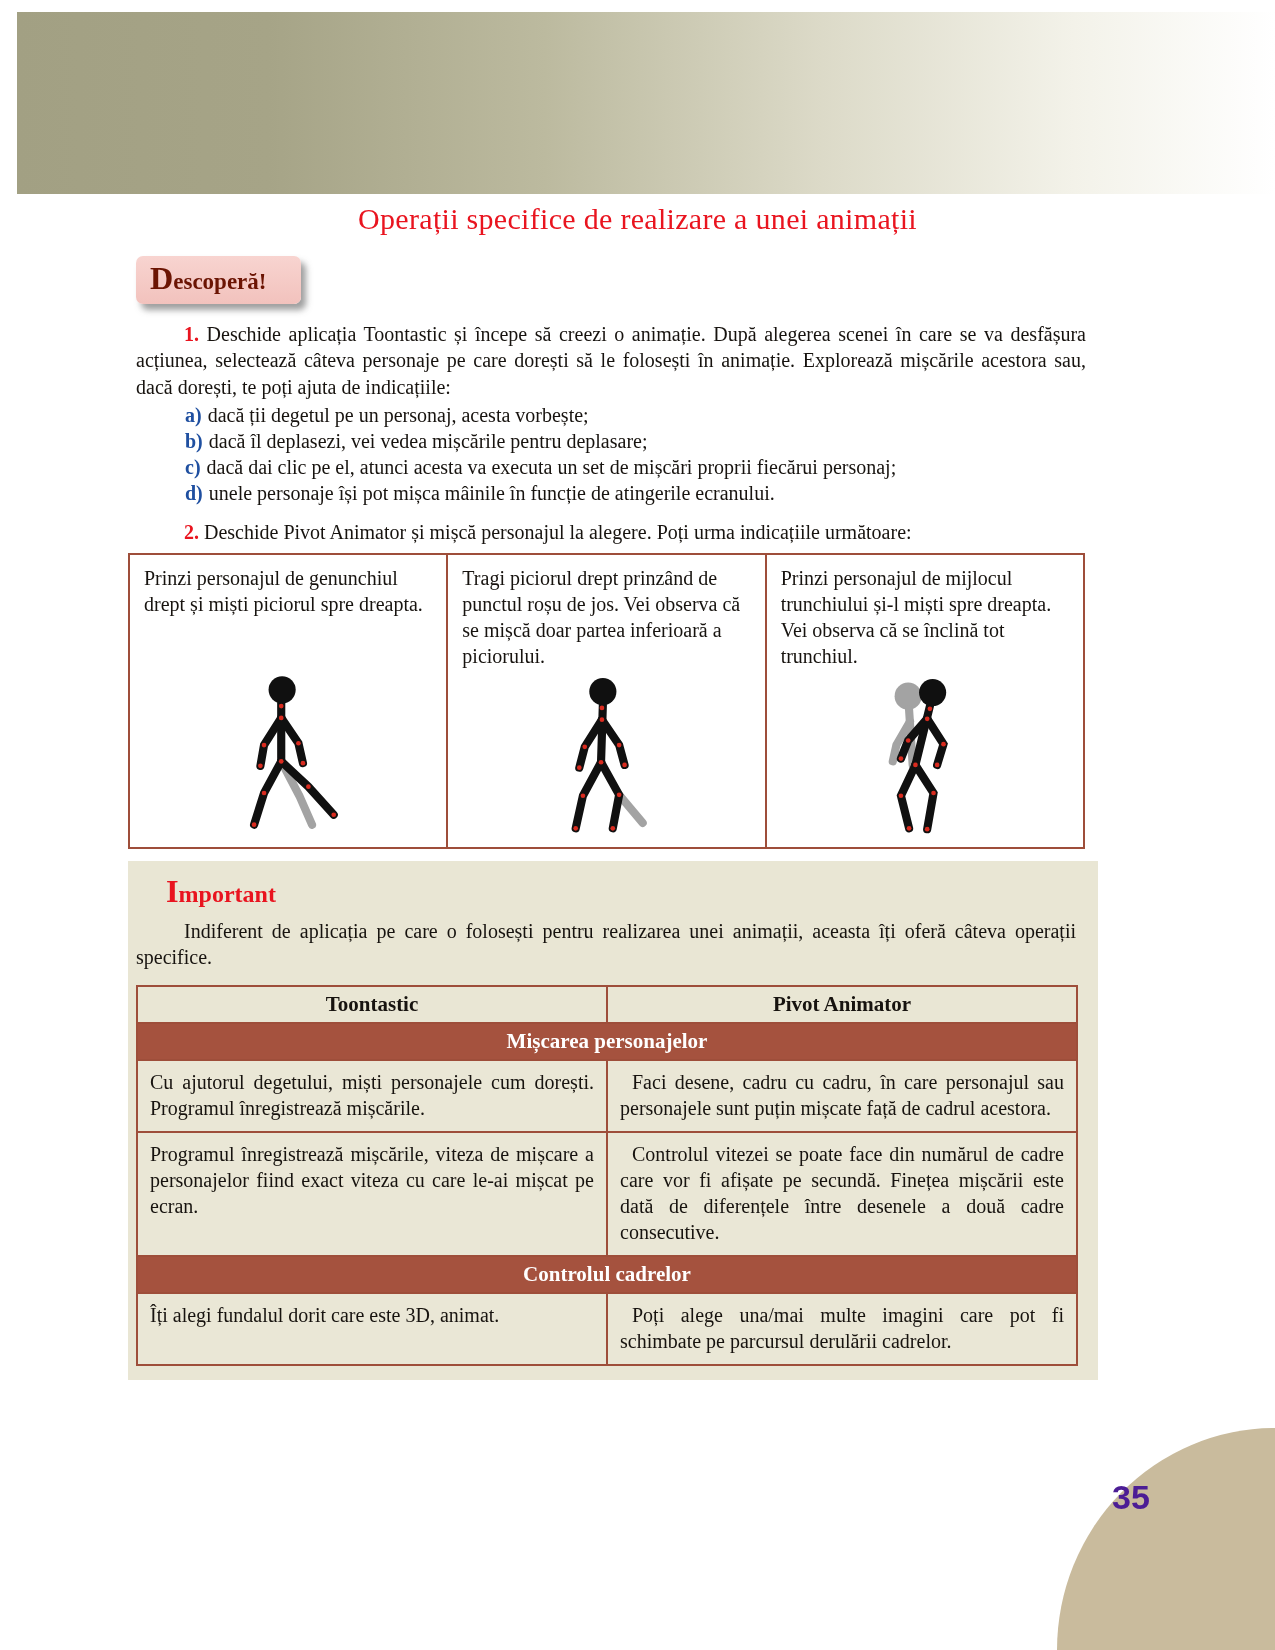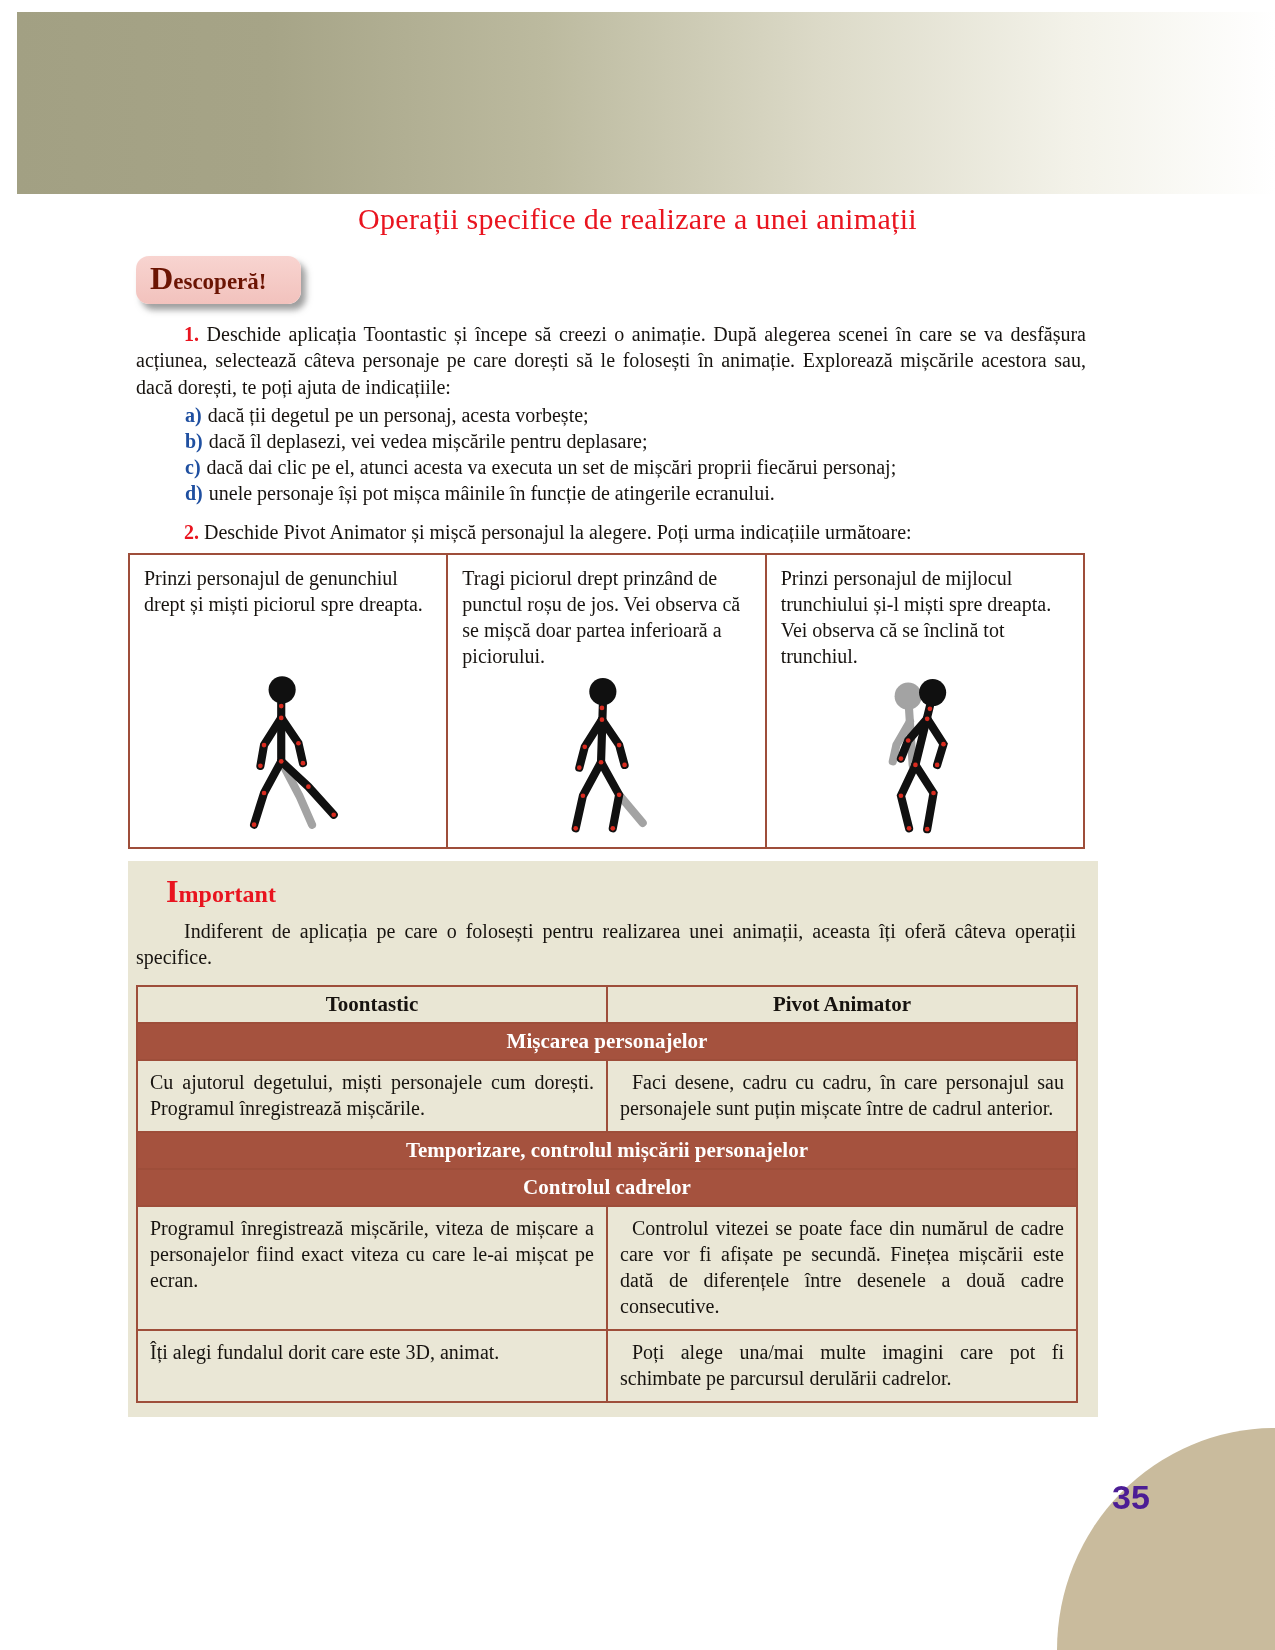--- a/index.html
+++ b/index.html
@@ -19,21 +19,21 @@
 
   .page-title {
     position:absolute; top:202px; left:0; width:100%;
     text-align:center; font-size:30px; font-weight:normal;
     color:#e9141f; letter-spacing:0.3px;
   }
 
   .badge {
     position:absolute; top:256px; left:136px;
     background:linear-gradient(180deg,#f8d4d0,#f2c2bd);
-    border-radius:13px;
+    border-radius:7px;
     padding:4px 34px 7px 14px;
     box-shadow:5px 6px 6px rgba(80,80,80,0.55);
   }
   .badge-text {
     display:block; font-size:23px; font-weight:bold; color:#6b1403;
   }
   .badge-text::first-letter { font-size:1.4em; }
 
   .para {
     position:absolute; left:136px; width:950px;
@@ -252,34 +252,31 @@
         <tr>
       <th class="colhead">Toontastic</th>
       <th class="colhead">Pivot Animator</th>
     </tr>
 
     <tr>
       <td class="section" colspan="2">Mișcarea personajelor</td>
     </tr>
     <tr>
       <td class="bodycell left">Cu ajutorul degetului, miști personajele cum dorești. Programul înregistrează mișcările.</td>
-      <td class="bodycell right">Faci desene, cadru cu cadru, în care personajul sau personajele sunt puțin mișcate între de cadrul anterior.</td>
-    </tr>
-
-    <tr>
-      <td class="section" colspan="2">Temporizare, controlul mișcării personajelor</td>
-    </tr>
-    <tr>
-      <td class="section" colspan="2">Controlul cadrelor</td>
+      <td class="bodycell right">Faci desene, cadru cu cadru, în care personajul sau personajele sunt puțin mișcate față de cadrul acestora.</td>
     </tr>
 
     <tr>
       <td class="bodycell left">Programul înregistrează mișcările, viteza de mișcare a personajelor fiind exact viteza cu care le-ai mișcat pe ecran.</td>
       <td class="bodycell right">Controlul vitezei se poate face din numărul de cadre care vor fi afișate pe secundă. Finețea mișcării este dată de diferențele între desenele a două cadre consecutive.</td>
     </tr>
+
+    <tr>
+      <td class="section" colspan="2">Controlul cadrelor</td>
+    </tr>
     <tr>
       <td class="bodycell left">Îți alegi fundalul dorit care este 3D, animat.</td>
       <td class="bodycell right">Poți alege una/mai multe imagini care pot fi schimbate pe parcursul derulării cadrelor.</td>
     </tr>
   </tbody>
     </table>
 </div>
 
 <div class="corner">
   <span class="pagenum">35</span>

